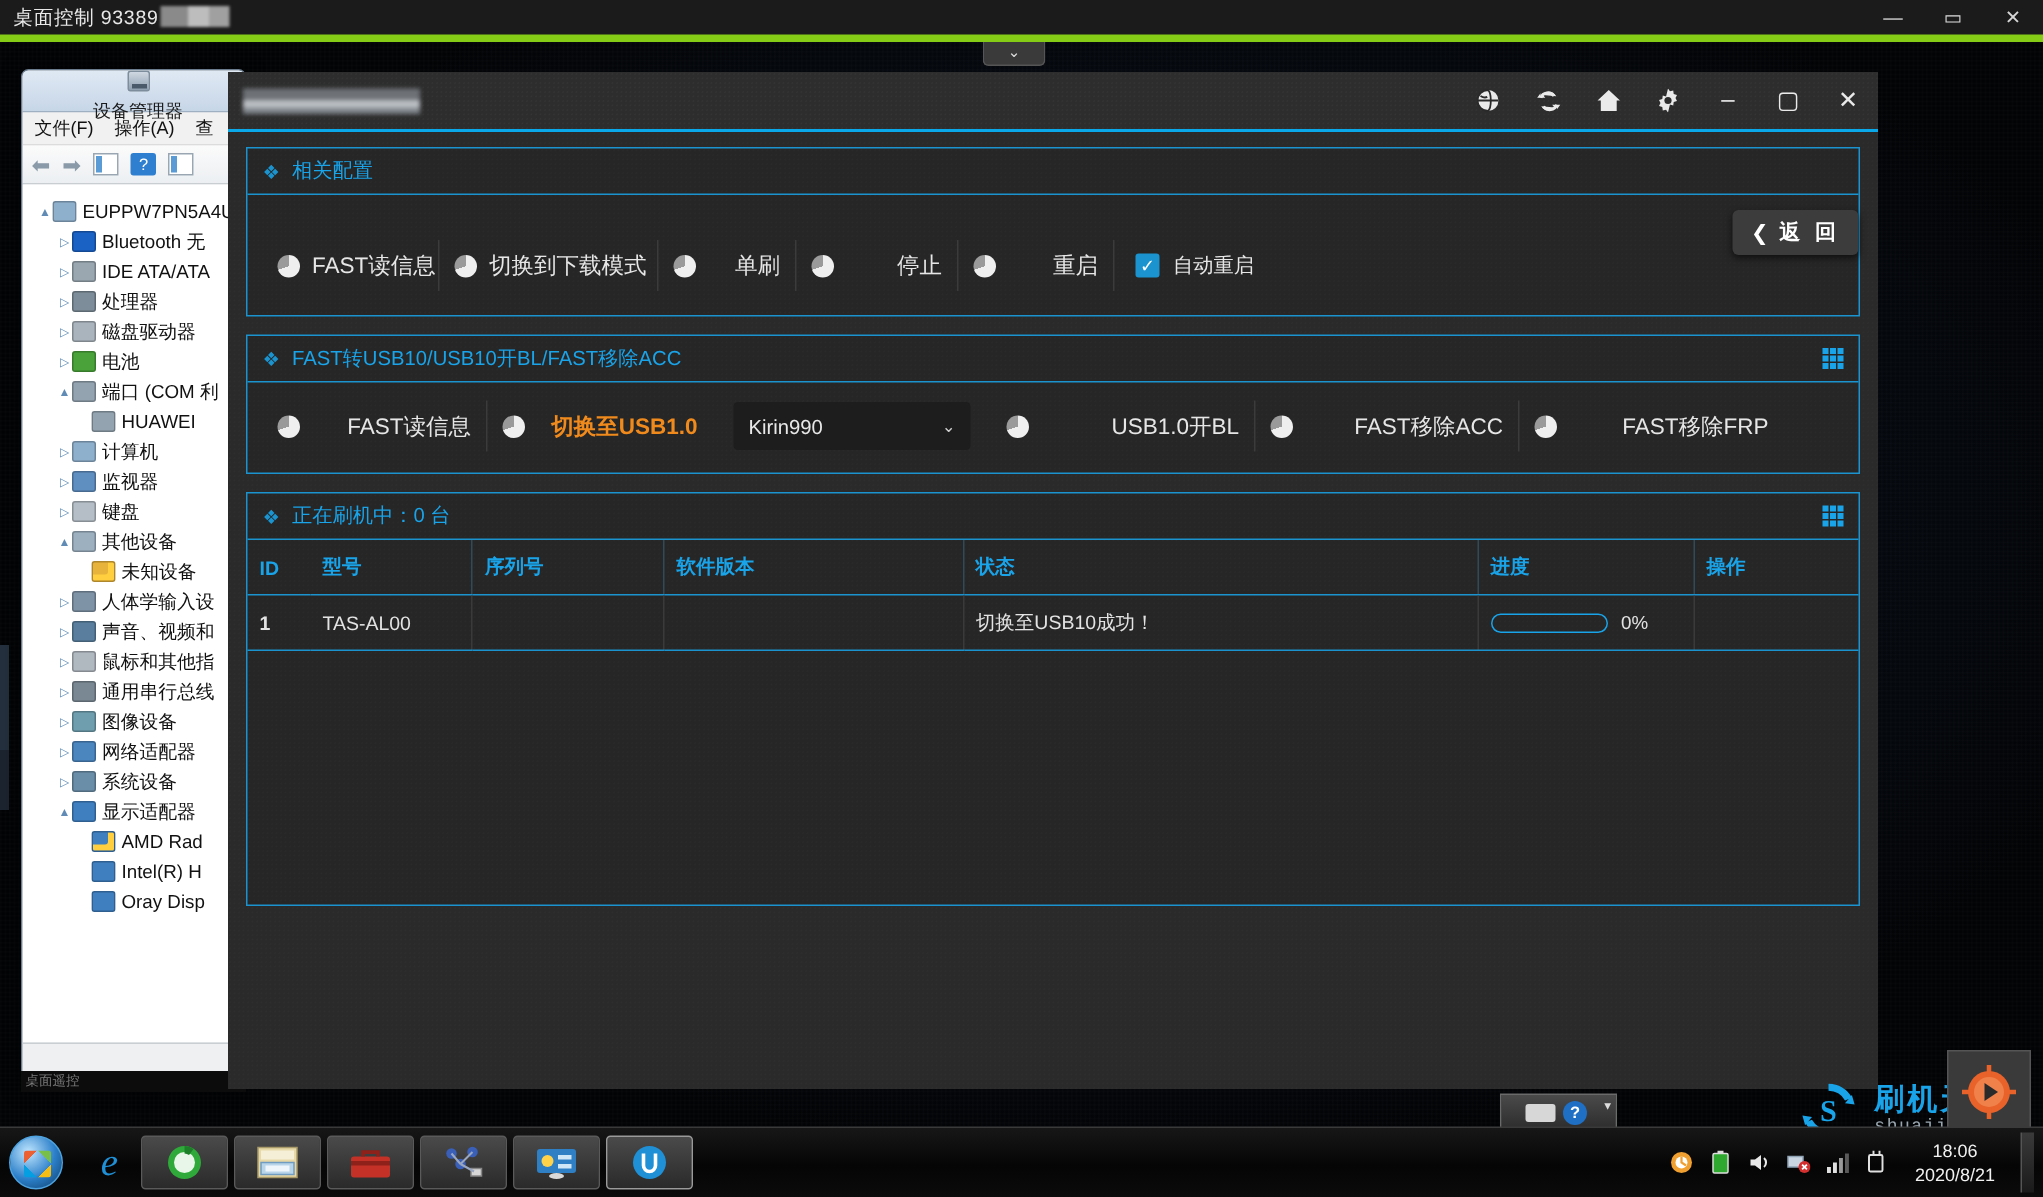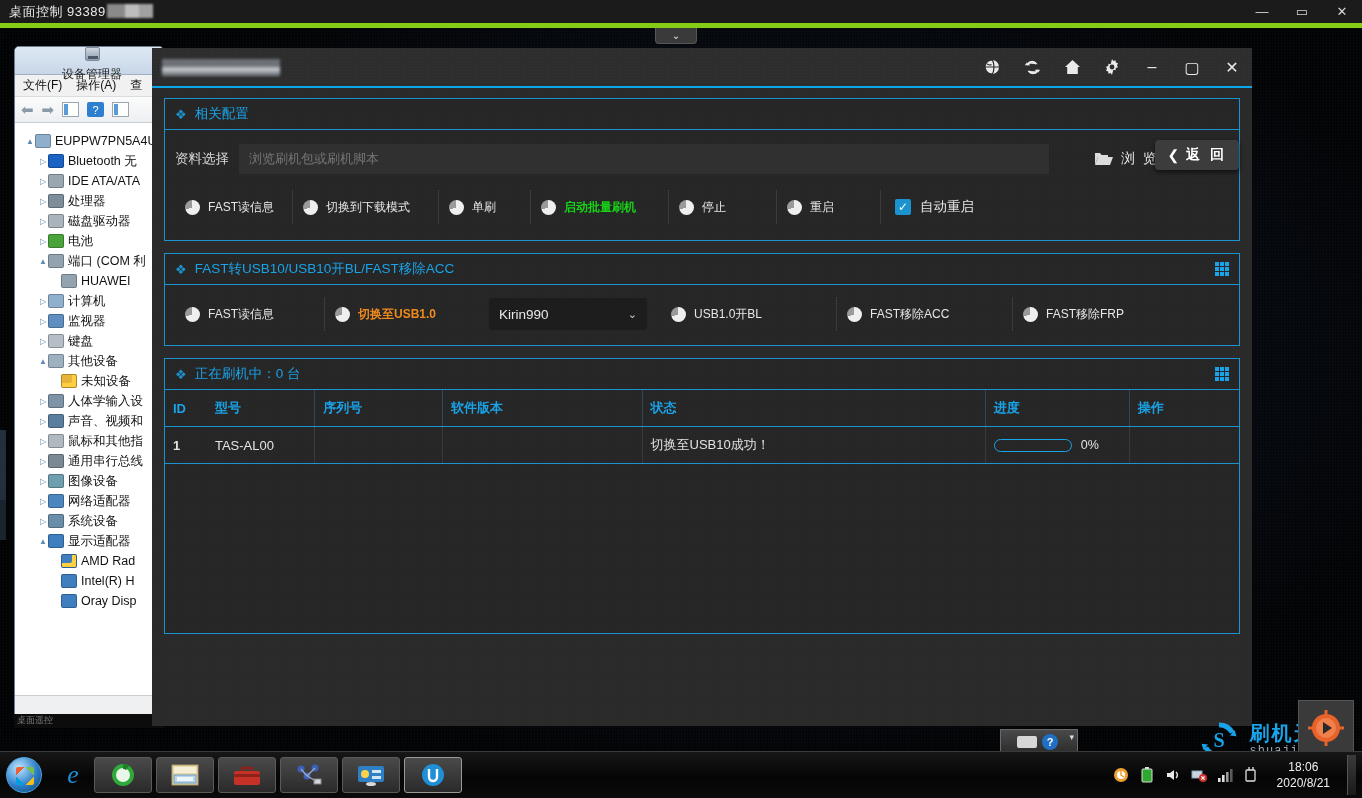--- a/index.html
+++ b/index.html
@@ -161,22 +161,22 @@
     border-radius: 1px;
   }
   .browse {
     margin-left: 36px; display:flex; align-items:center; gap:8px;
     color:#e2e2e2; font-size:14px; letter-spacing:2px;
   }
 
   
   .btnrow { display:flex; align-items:center; margin-top: 16px; }
   .abtn {
-    display:flex; align-items:center; justify-content:flex-start; gap:8px;
-    height: 34px; color:#e6e6e6; font-size:12px; white-space:nowrap;
+    display:flex; align-items:center; justify-content:space-between; gap:8px;
+    height: 34px; color:#e6e6e6; font-size:15px; white-space:nowrap;
     border-right: 1px solid #3b3b3b;
     padding: 0 10px;
   }
   .abtn:last-child { border-right:none; }
   .abtn.green { color:#17d417; font-weight:bold; }
   .abtn.orange { color:#f08a1c; font-weight:bold; }
   .pie {
     width:15px; height:15px; border-radius:50%; flex:0 0 auto;
     background: conic-gradient(#efefef 0 70%, #9a9a9a 70% 100%);
   }
@@ -482,47 +482,32 @@
         <span>❮</span>
         <span>返 回</span>
       </div>
 
       <div class="panel">
         <div class="panel-head">
           <span class="stack-ico">❖</span>
           <span>相关配置</span>
         </div>
         <div class="panel-body">
-          <div class="filerow">
-            <span class="lab">资料选择</span>
-            <input class="file-input" type="text" placeholder="浏览刷机包或刷机脚本" style="">
-            <div class="browse">
-              <svg width="18" height="14" viewBox="0 0 18 14">
-                  <path d="M0 13l3-8h15l-3 8z" fill="#dcdcdc"></path>
-                  <path d="M0 13V1h5l1.6 2H13v2H3z" fill="#dcdcdc"></path>
-                </svg>
-              <span>浏 览</span>
-            </div>
-          </div>
           <div class="btnrow" id="config-buttons">
               <div class="abtn" style="width: 118px;">
                 <span class="pie"></span>
                 <span>FAST读信息</span>
               </div>
               <div class="abtn" style="width: 146px;">
                 <span class="pie"></span>
                 <span>切换到下载模式</span>
               </div>
               <div class="abtn" style="width: 92px;">
                 <span class="pie"></span>
                 <span>单刷</span>
-              </div>
-              <div class="abtn green" style="width: 138px;">
-                <span class="pie"></span>
-                <span>启动批量刷机</span>
               </div>
               <div class="abtn" style="width: 108px;">
                 <span class="pie"></span>
                 <span>停止</span>
               </div>
               <div class="abtn" style="width: 104px;">
                 <span class="pie"></span>
                 <span>重启</span>
               </div>
               <div class="chk">

